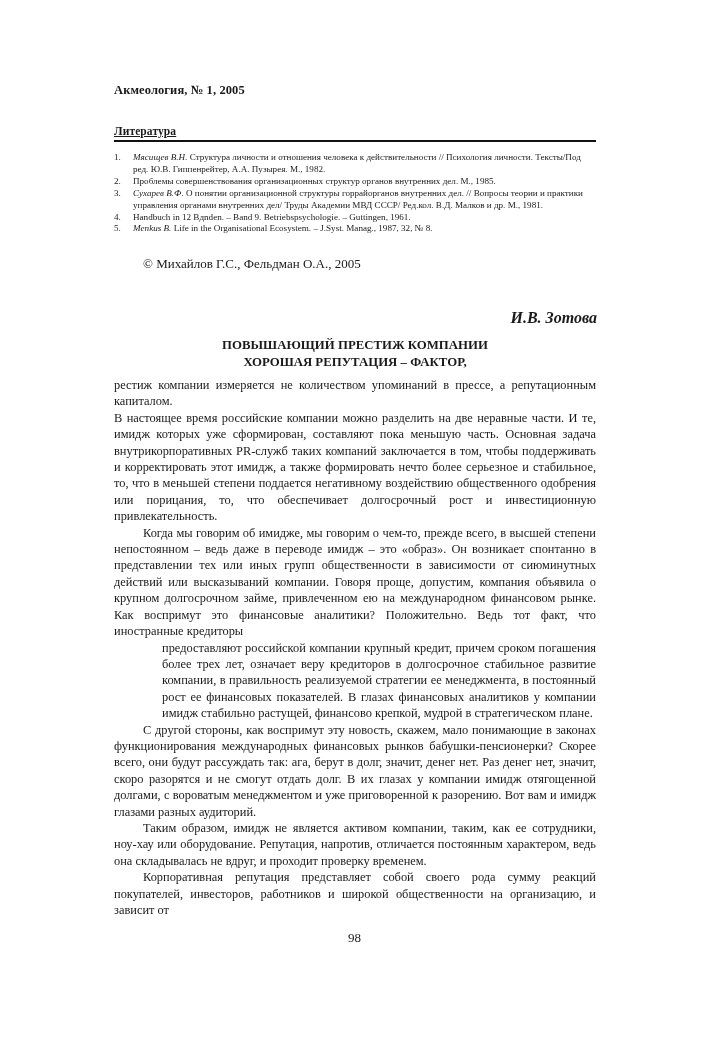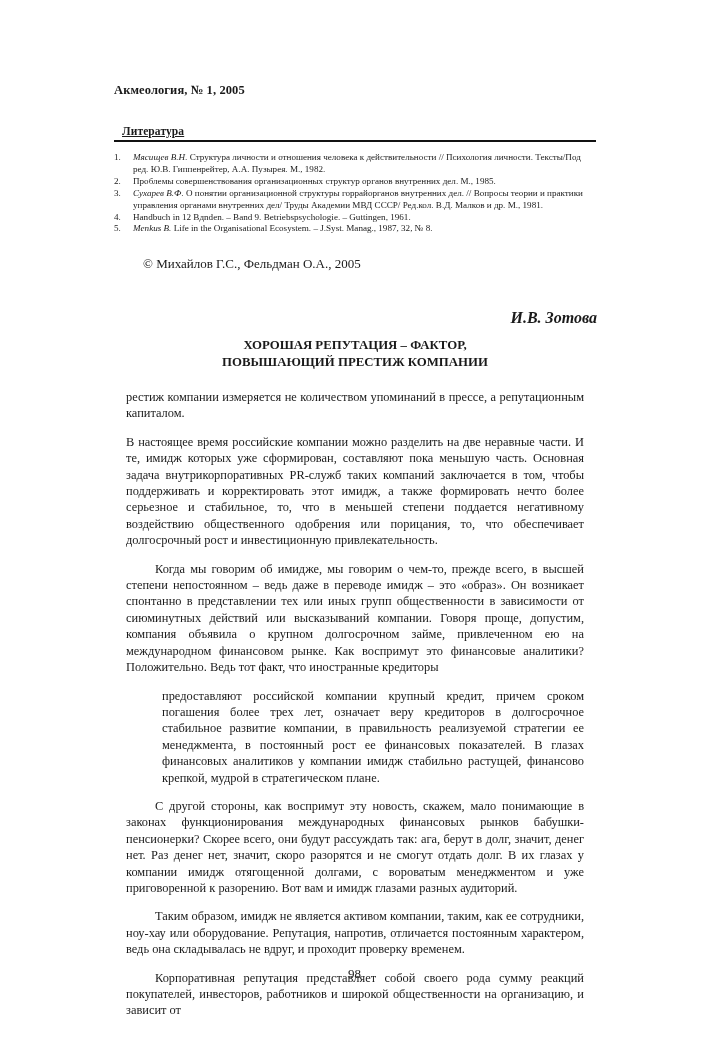--- a/index.html
+++ b/index.html
@@ -10,21 +10,21 @@
   .running-head {
     position: absolute; left: 114px; top: 83px;
     font-size: 12.5px; font-weight: bold; letter-spacing: 0.1px; font-family: Liberation Serif, serif;
   }
   .refs-heading {
     position: absolute; left: 114px; top: 126px; width: 482px;
     border-bottom: 2px solid #111; height: 14px;
   }
   .refs-heading span {
     font-size: 11.5px; font-weight: bold; text-decoration: underline;
-    position: absolute; left: 0; top: -1px; letter-spacing: 0.1px; margin-left: 8px;
+    position: absolute; left: 0; top: -1px; letter-spacing: 0.1px;
   }
   ol.refs {
     position: absolute; left: 114px; top: 152px; width: 482px;
     margin: 0; padding: 0; list-style: none;
     font-size: 9.1px; line-height: 11.9px;
   }
   ol.refs li { position: relative; padding-left: 19px; }
   ol.refs li .num { position: absolute; left: 0; top: 0; }
   ol.refs li .au { font-style: italic; }
   .copyright {
@@ -36,25 +36,25 @@
     font-size: 16px; font-weight: bold; font-style: italic;
   }
   .title {
     position: absolute; left: 114px; top: 337px; width: 482px;
     text-align: center; font-size: 12.8px; font-weight: bold; line-height: 16.5px;
   }
   .body-text {
     position: absolute; left: 114px; top: 377px; width: 482px;
     font-size: 12.4px; line-height: 16.4px; text-align: justify;
   }
-  .body-text p { margin: 12px; }
+  .body-text p { margin: 0; }
   .body-text p.ind { text-indent: 29px; }
   .body-text p.block { margin-left: 48px; }
   .page-number {
-    position: absolute; left: 0; width: 709px; top: 966px;
+    position: absolute; left: 0; width: 709px; top: 930px;
     text-align: center; font-size: 13px;
   }
 </style>
 </head>
 <body>
 
 <div class="running-head">Акмеология, № 1, 2005</div>
 
 <div class="refs-heading">
   <span>Литература</span>
@@ -81,22 +81,22 @@
     <span class="num">5.</span>
     <span class="au">Menkus B.</span><span> Life in the Organisational Ecosystem. – J.Syst. Manag., 1987, 32, № 8.</span>
   </li>
 </ol>
 
 <div class="copyright">© Михайлов Г.С., Фельдман О.А., 2005</div>
 
 <div class="author">И.В. Зотова</div>
 
 <div class="title">
+  <div>ПОВЫШАЮЩИЙ ПРЕСТИЖ КОМПАНИИ</div>
   <div>ХОРОШАЯ РЕПУТАЦИЯ – ФАКТОР,</div>
-  <div>ПОВЫШАЮЩИЙ ПРЕСТИЖ КОМПАНИИ</div>
 </div>
 
 <div class="body-text">
   <p>рестиж компании измеряется не количеством упоминаний в прессе, а репутационным капиталом.</p>
   <p>В настоящее время российские компании можно разделить на две неравные части. И те, имидж которых уже сформирован, составляют пока меньшую часть. Основная задача внутрикорпоративных PR-служб таких компаний заключается в том, чтобы поддерживать и корректировать этот имидж, а также формировать нечто более серьезное и стабильное, то, что в меньшей степени поддается негативному воздействию общественного одобрения или порицания, то, что обеспечивает долгосрочный рост и инвестиционную привлекательность.</p>
   <p class="ind">Когда мы говорим об имидже, мы говорим о чем-то, прежде всего, в высшей степени непостоянном – ведь даже в переводе имидж – это «образ». Он возникает спонтанно в представлении тех или иных групп общественности в зависимости от сиюминутных действий или высказываний компании. Говоря проще, допустим, компания объявила о крупном долгосрочном займе, привлеченном ею на международном финансовом рынке. Как воспримут это финансовые аналитики? Положительно. Ведь тот факт, что иностранные кредиторы</p>
   <p class="block">предоставляют российской компании крупный кредит, причем сроком погашения более трех лет, означает веру кредиторов в долгосрочное стабильное развитие компании, в правильность реализуемой стратегии ее менеджмента, в постоянный рост ее финансовых показателей. В глазах финансовых аналитиков у компании имидж стабильно растущей, финансово крепкой, мудрой в стратегическом плане.</p>
   <p class="ind">С другой стороны, как воспримут эту новость, скажем, мало понимающие в законах функционирования международных финансовых рынков бабушки-пенсионерки? Скорее всего, они будут рассуждать так: ага, берут в долг, значит, денег нет. Раз денег нет, значит, скоро разорятся и не смогут отдать долг. В их глазах у компании имидж отягощенной долгами, с вороватым менеджментом и уже приговоренной к разорению. Вот вам и имидж глазами разных аудиторий.</p>
   <p class="ind">Таким образом, имидж не является активом компании, таким, как ее сотрудники, ноу-хау или оборудование. Репутация, напротив, отличается постоянным характером, ведь она складывалась не вдруг, и проходит проверку временем.</p>
   <p class="ind">Корпоративная репутация представляет собой своего рода сумму реакций покупателей, инвесторов, работников и широкой общественности на организацию, и зависит от</p>

